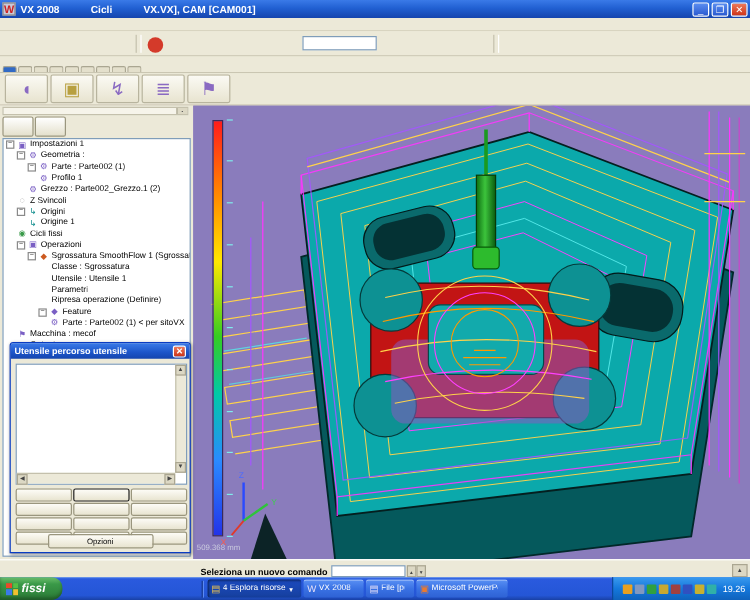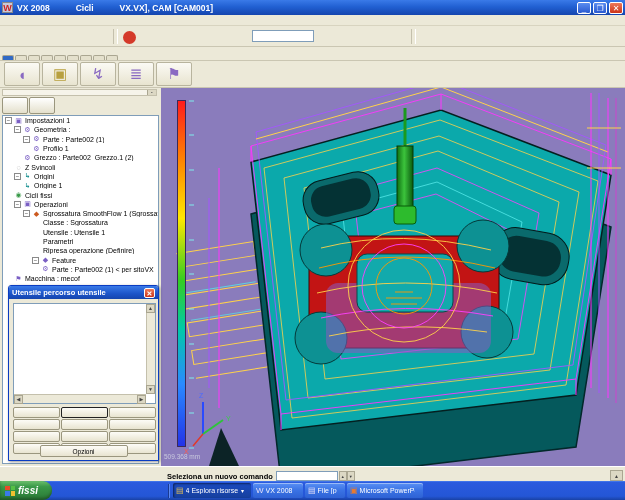--- a/index.html
+++ b/index.html
@@ -535,15 +535,29 @@
           <span class="t-ico g" style="color: rgb(232, 224, 248);">▤</span>
           <span style="overflow:hidden;">File [pe...</span>
           <span class="t-drop">&nbsp;</span>
         </span>
         <span class="task task-powerpoint">
           <span class="t-ico g" style="color: rgb(232, 122, 48);">▣</span>
           <span style="overflow:hidden;">Microsoft PowerPoint ...</span>
           <span class="t-drop">&nbsp;</span>
         </span>
       </span>
+    <div class="tray">
+      <span style="display:flex;gap:2px;align-items:center;">
+
+      <span class="tray-ico" style="background: rgb(232, 160, 32);"></span>
+          <span class="tray-ico" style="background: rgb(128, 152, 192);"></span>
+          <span class="tray-ico" style="background: rgb(48, 160, 64);"></span>
+          <span class="tray-ico" style="background: rgb(200, 168, 48);"></span>
+          <span class="tray-ico" style="background: rgb(160, 64, 64);"></span>
+          <span class="tray-ico" style="background: rgb(48, 80, 192);"></span>
+          <span class="tray-ico" style="background: rgb(200, 176, 48);"></span>
+          <span class="tray-ico" style="background: rgb(48, 176, 168);"></span>
+        </span>
+      <span class="tray-clock">19.26</span>
+    </div>
   </div>
 
 </div>
 
 </body></html>

